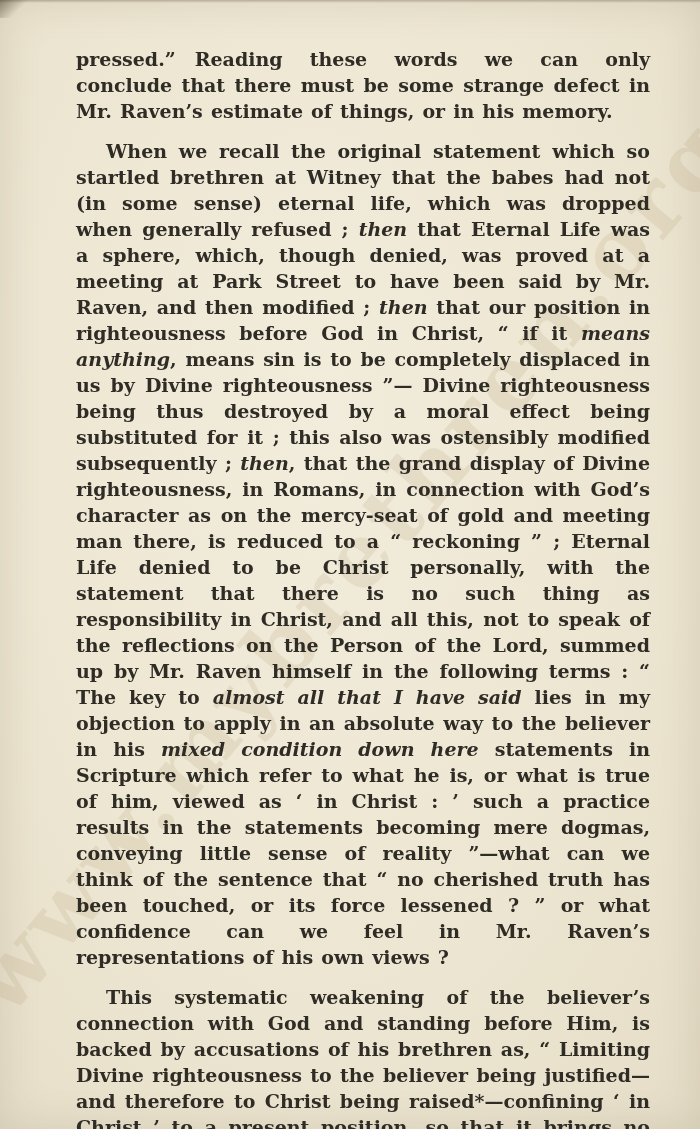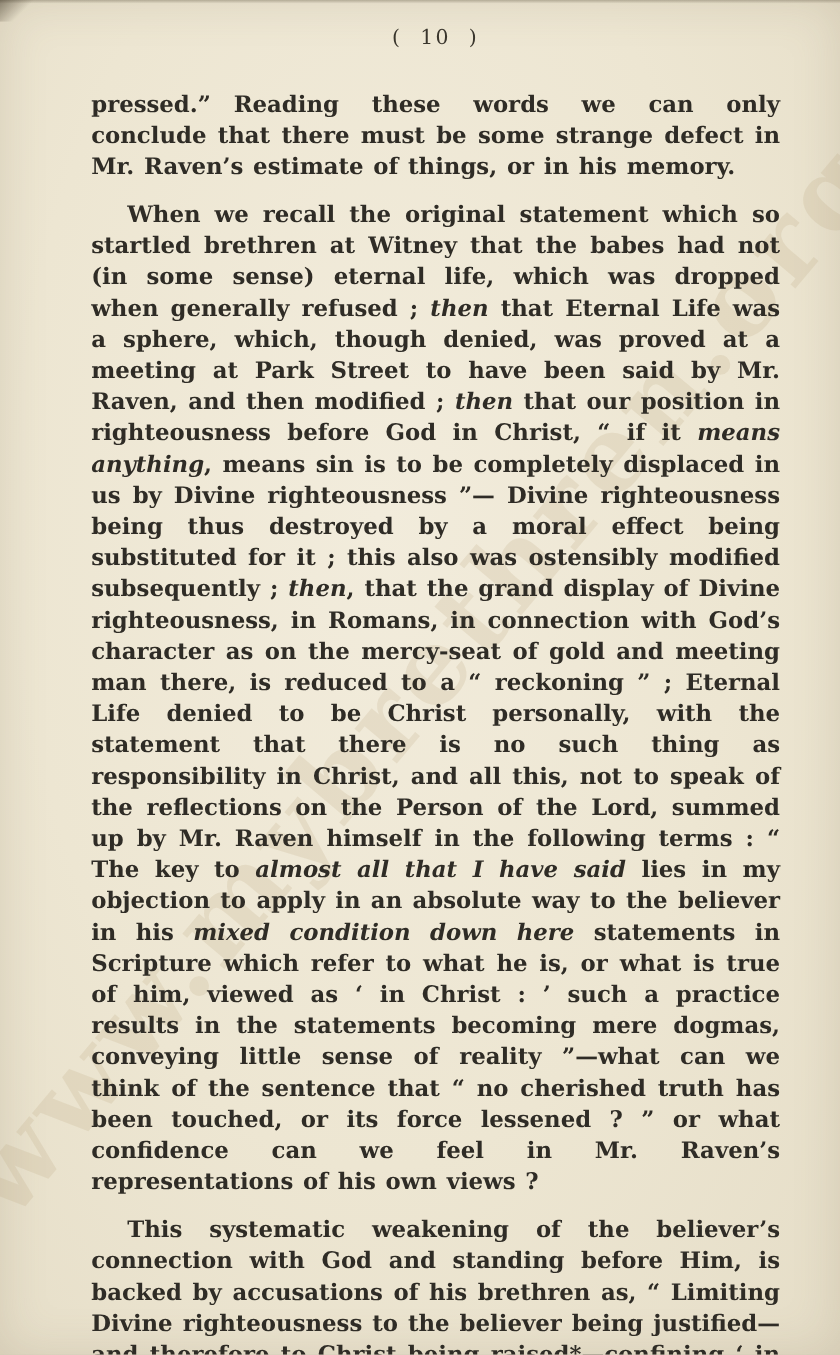--- a/index.html
+++ b/index.html
@@ -79,21 +79,20 @@
   }
 </style>
 </head>
 <body>
 
 <div class="page">
   <div class="edge-top"></div>
   <div class="corner-mark"></div>
   <div class="watermark">www.mybrethren.org</div>
 
-  <div class="page-number">(  10  )</div>
 
   <div class="page-body">
       <p><span>pressed.” Reading these words we can only conclude that there must be some strange defect in Mr. Raven’s estimate of things, or in his memory.</span></p>
       <p class="indent"><span>When we recall the original statement which so startled brethren at Witney that the babes had not (in some sense) eternal life, which was dropped when generally refused ; </span><i>then</i><span> that Eternal Life was a sphere, which, though denied, was proved at a meeting at Park Street to have been said by Mr. Raven, and then modified ; </span><i>then</i><span> that our position in righteousness before God in Christ, “ if it </span><i>means anything</i><span>, means sin is to be completely displaced in us by Divine righteousness ”— Divine righteousness being thus destroyed by a moral effect being substituted for it ; this also was ostensibly modified subsequently ; </span><i>then</i><span>, that the grand display of Divine righteousness, in Romans, in connection with God’s character as on the mercy-seat of gold and meeting man there, is reduced to a “ reckoning ” ; Eternal Life denied to be Christ personally, with the statement that there is no such thing as responsibility in Christ, and all this, not to speak of the reflections on the Person of the Lord, summed up by Mr. Raven himself in the following terms : “ The key to </span><i>almost all that I have said</i><span> lies in my objection to apply in an absolute way to the believer in his </span><i>mixed condition down here</i><span> statements in Scripture which refer to what he is, or what is true of him, viewed as ‘ in Christ : ’ such a practice results in the statements becoming mere dogmas, conveying little sense of reality ”—what can we think of the sentence that “ no cherished truth has been touched, or its force lessened ? ” or what confidence can we feel in Mr. Raven’s representations of his own views ?</span></p>
       <p class="indent"><span>This systematic weakening of the believer’s connection with God and standing before Him, is backed by accusations of his brethren as, “ Limiting Divine righteousness to the believer being justified—and therefore to Christ being raised*—confining ‘ in Christ ’ to a present position, so that it brings no light of eternal purpose or future glory—separating in the believer, eternal life from the Holy Ghost,” &amp;c., charges which are dropped in the printed letter of March 21, without a word of the wrong done in making them. All this raises the saddest</span></p>
     </div>
 
   <div class="footnote">* A general accusation, only supported by an individual and exceptional example in either case.</div>
 </div>
 

